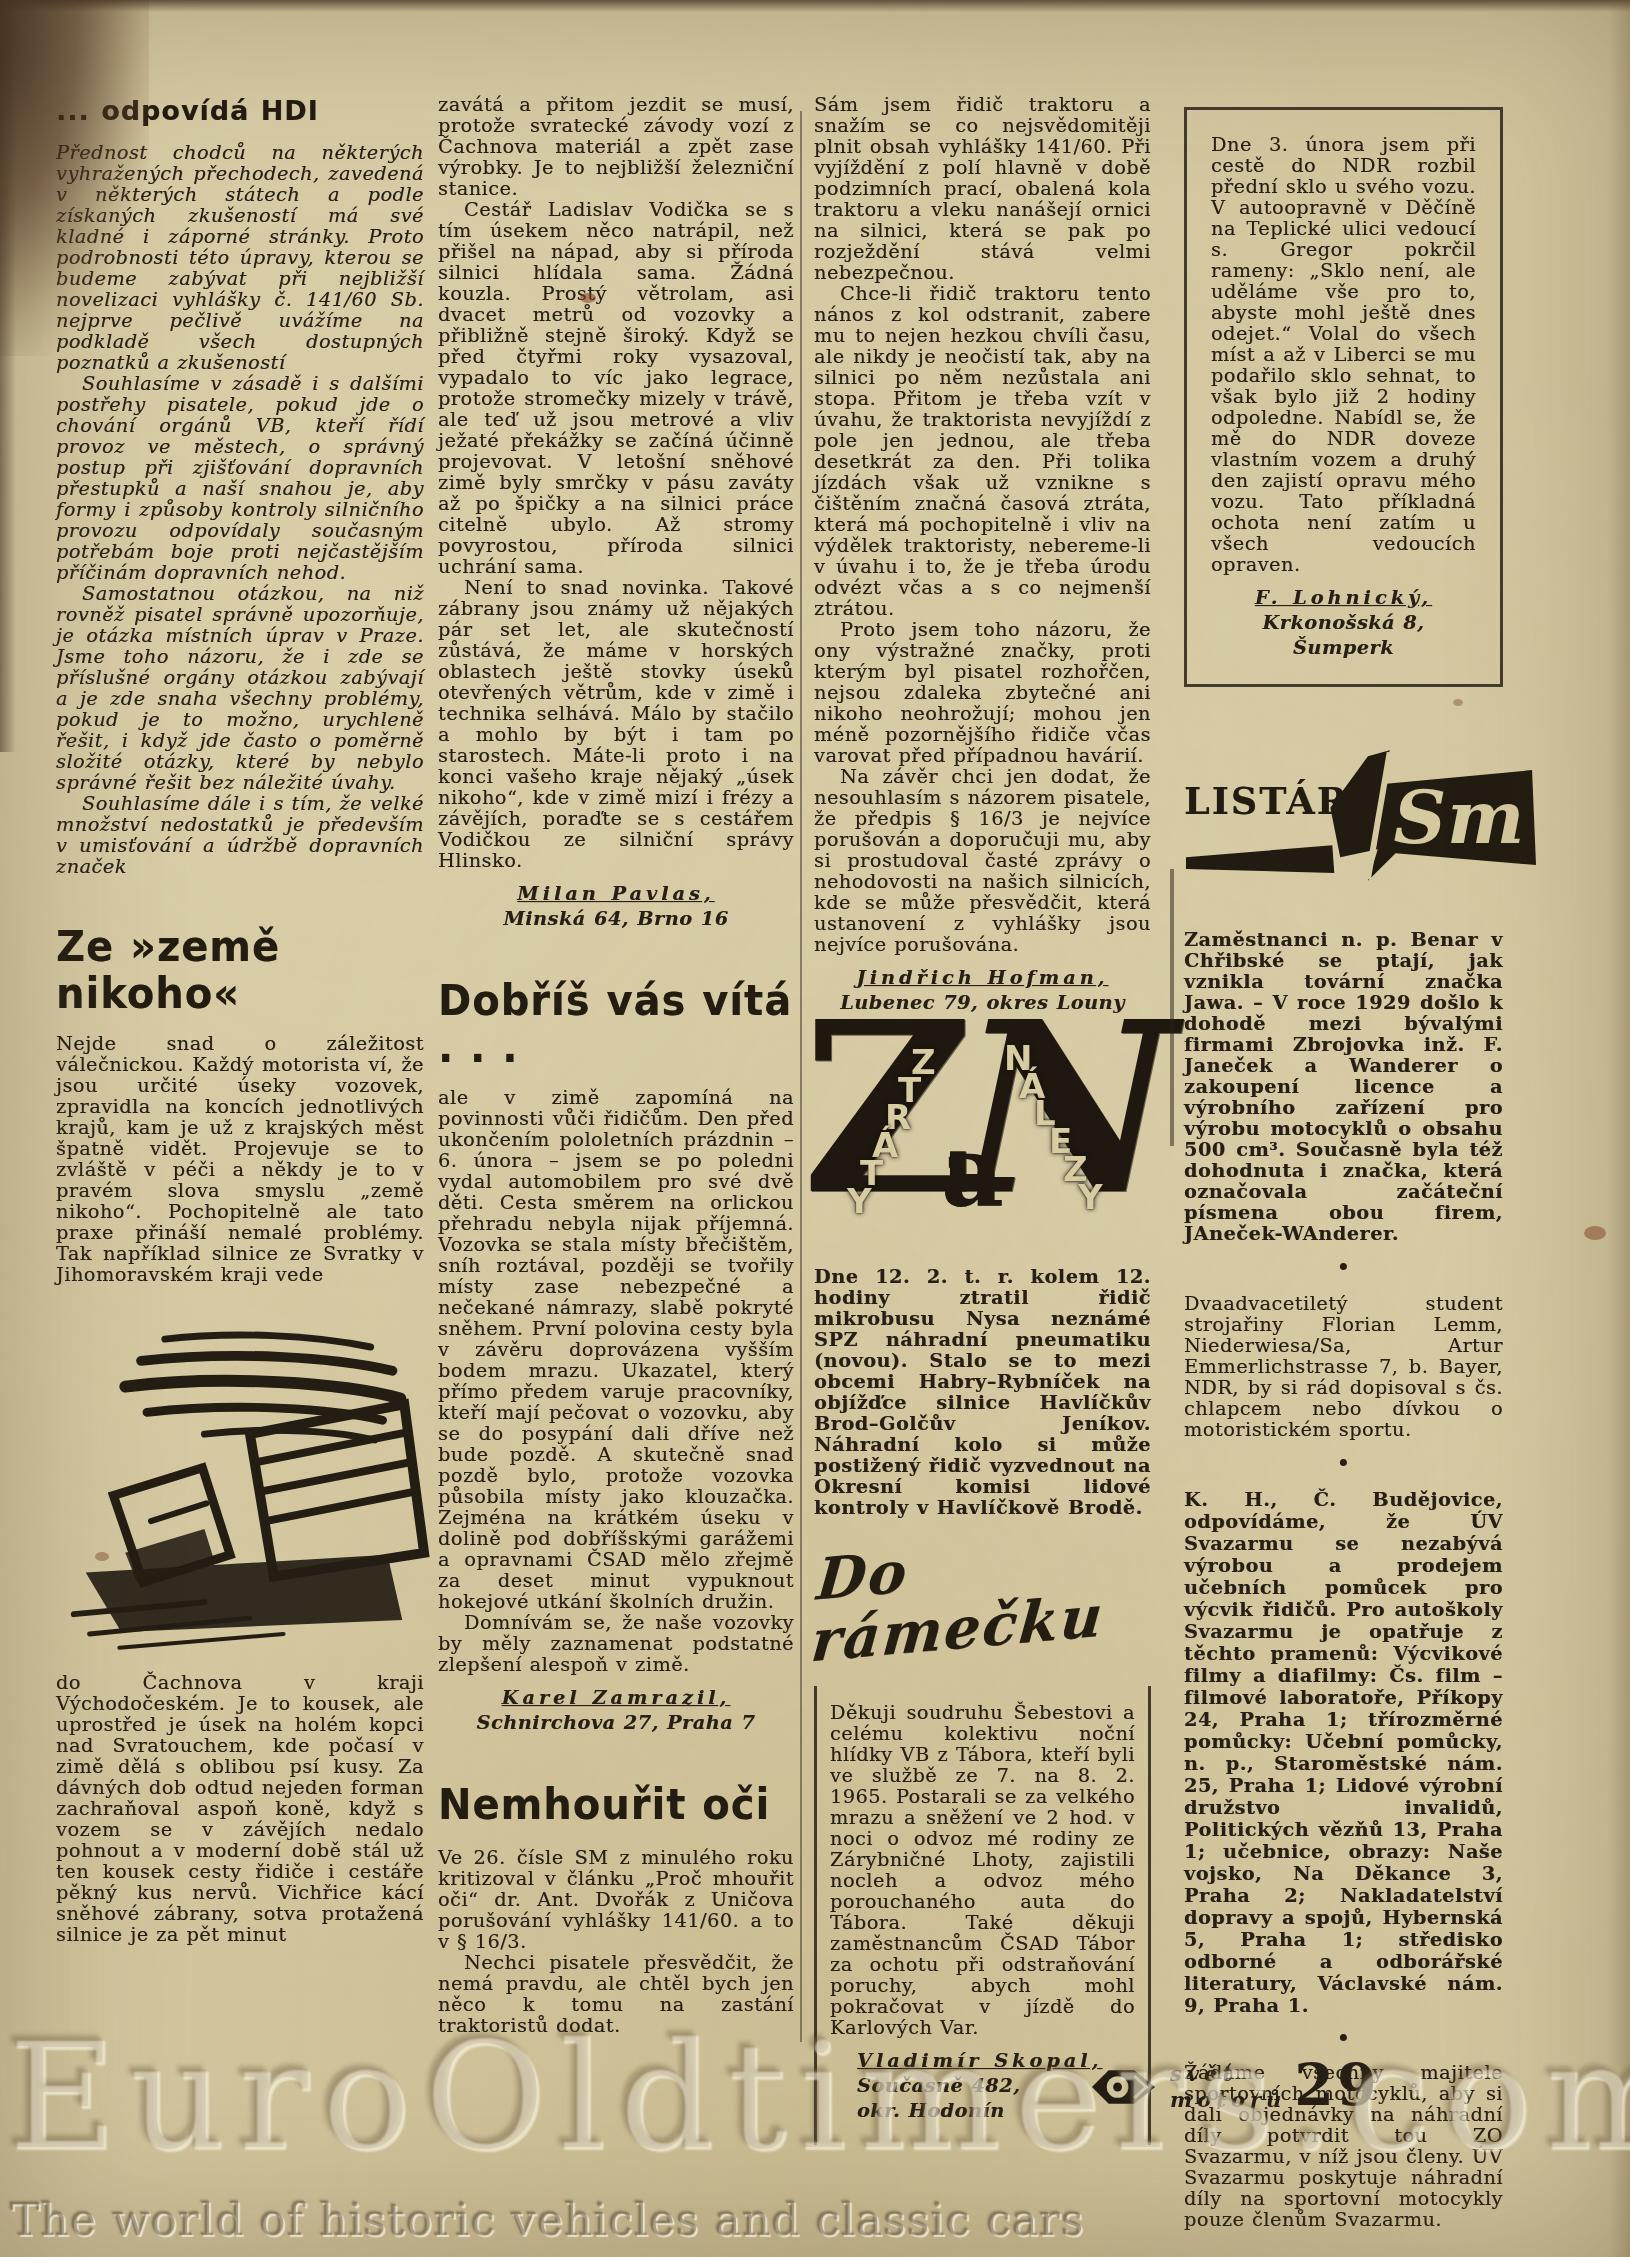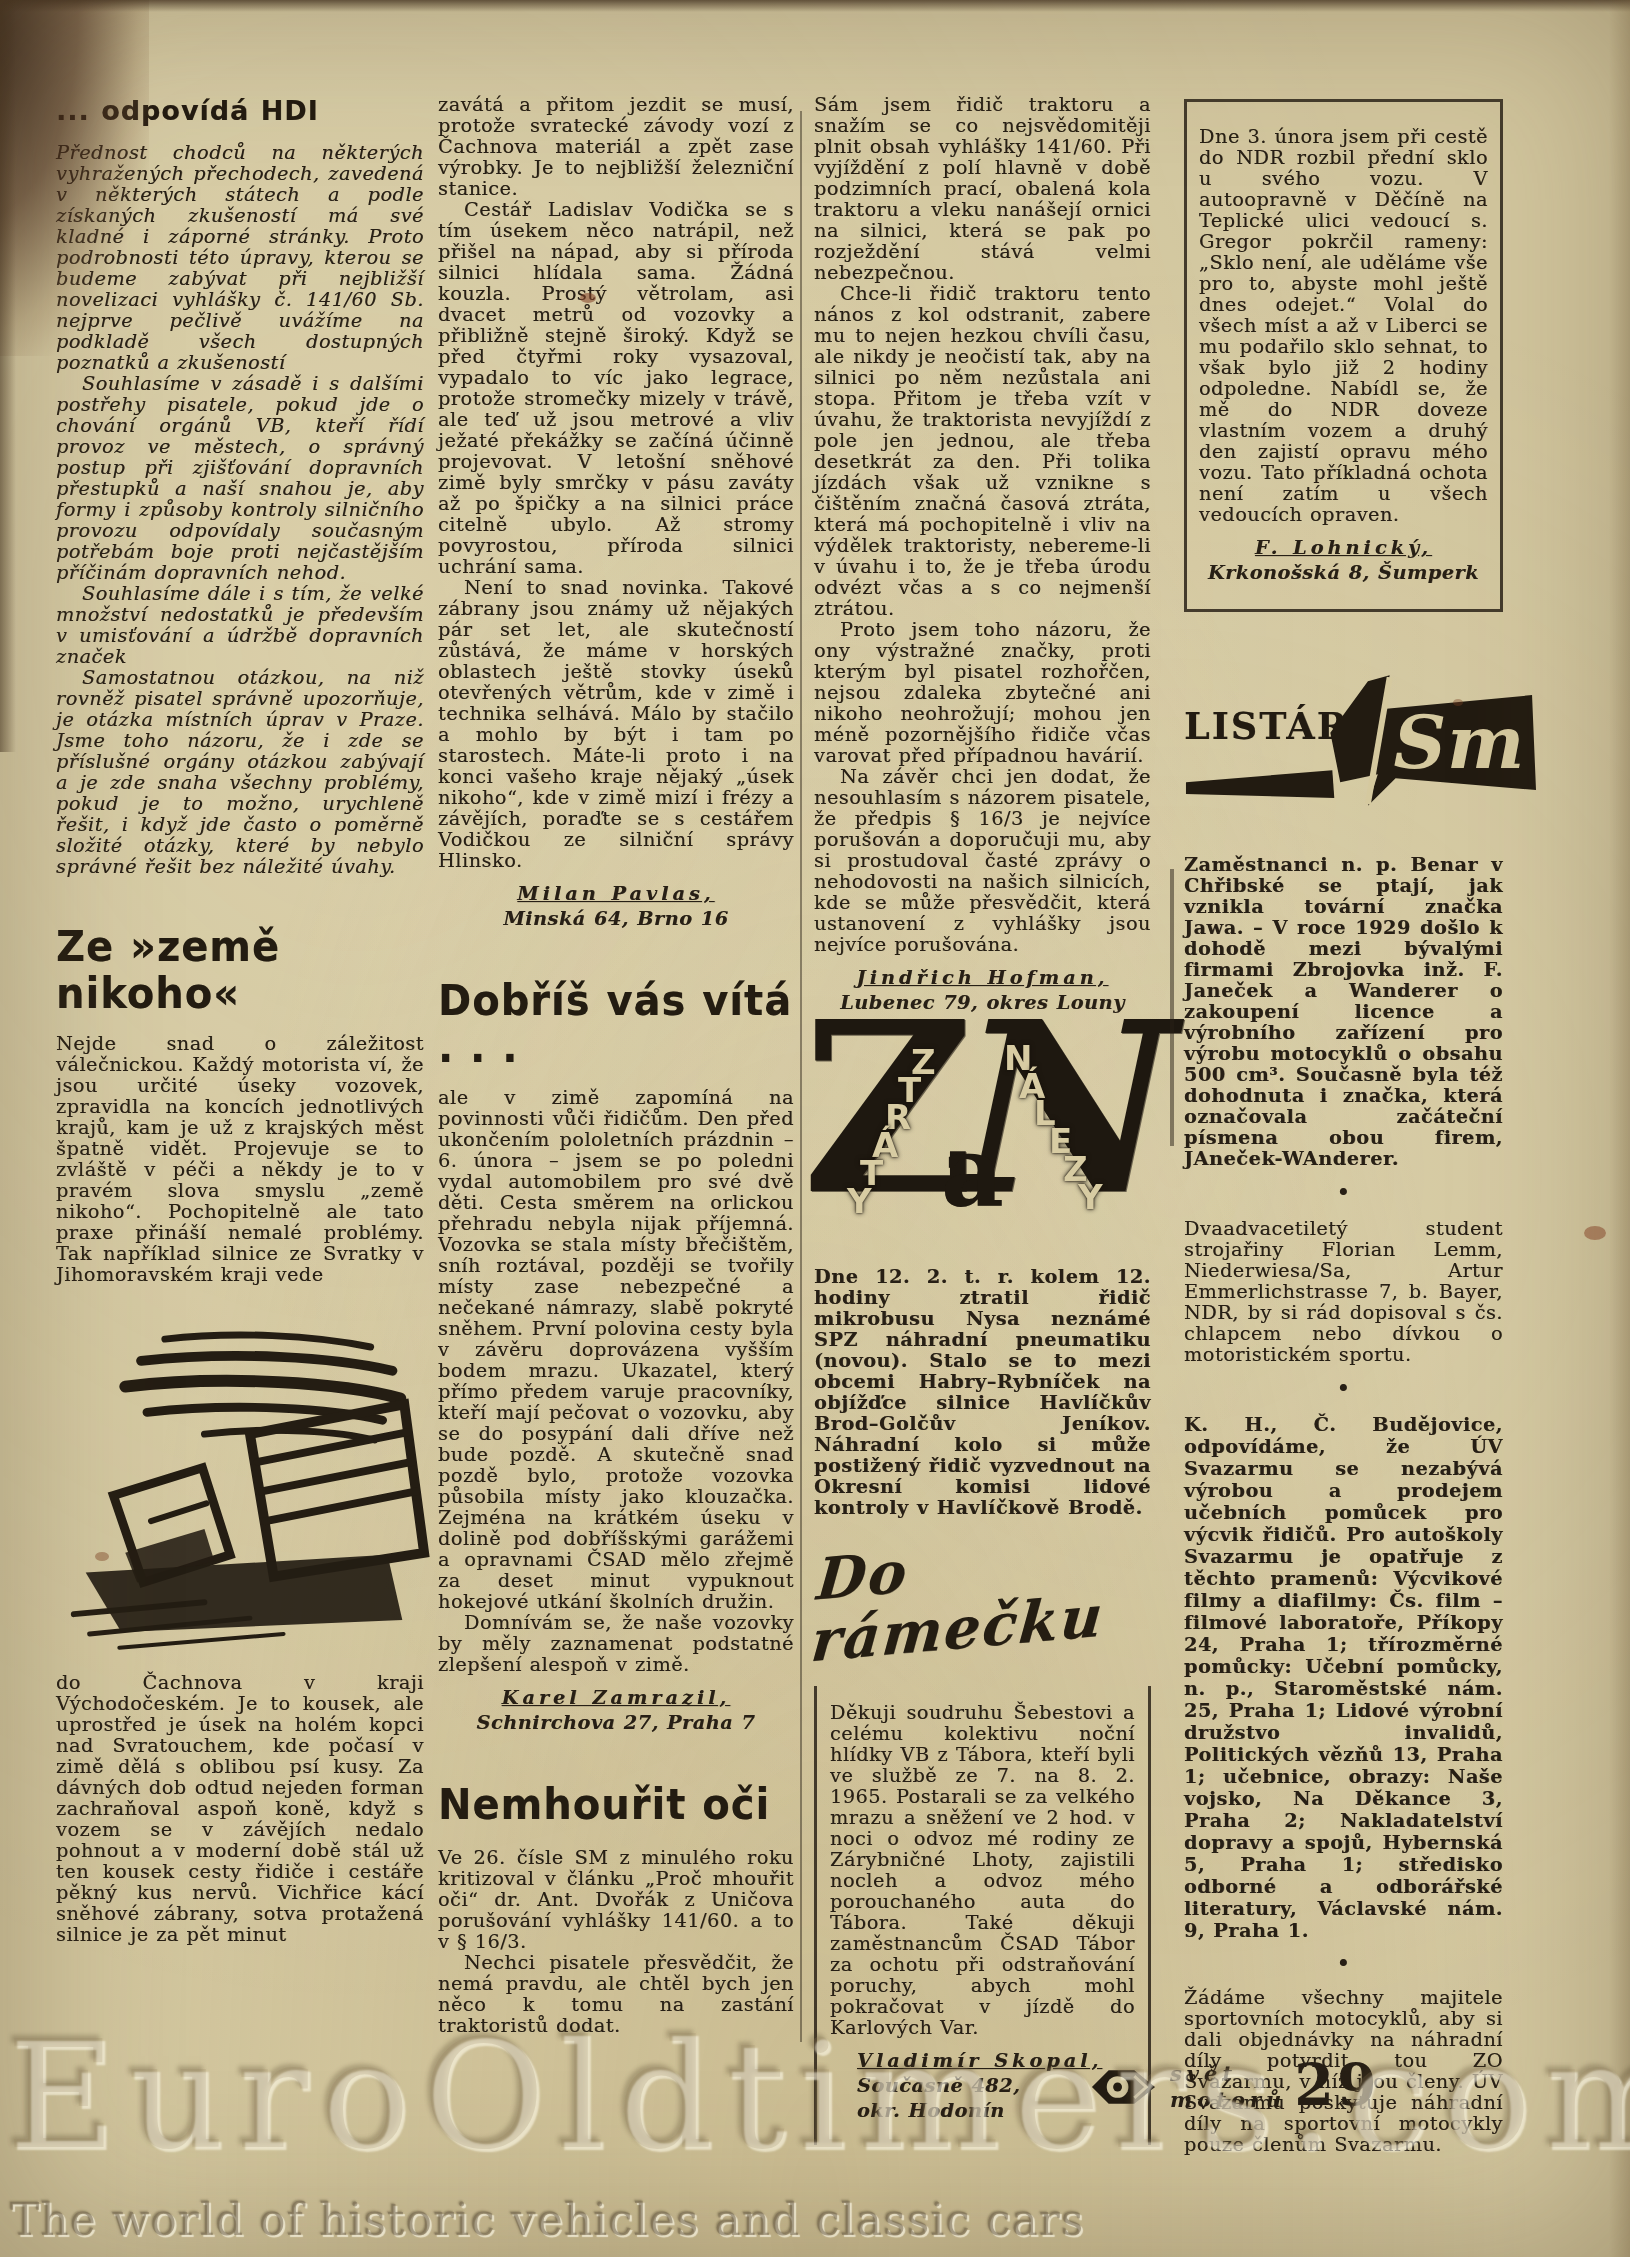--- a/index.html
+++ b/index.html
@@ -46,21 +46,21 @@
          text-align:left;transform:scaleY(1.06);transform-origin:left top;}
   .h-script{font-family:"DejaVu Serif","Liberation Serif",serif;font-style:italic;font-weight:700;
             font-size:57px;line-height:61px;margin:30px 0 14px 6px;letter-spacing:2px;color:#241d12;
             transform:rotate(-5deg) skewX(-10deg);transform-origin:left top;text-align:left;}
 
   .sig{margin:10px 0 8px;text-align:center;font-style:italic;font-weight:700;text-indent:0;line-height:25px;}
   .sig .sig-name{letter-spacing:4px;text-decoration:underline;}
   .sig-left{text-align:left;padding-left:27px;}
 
   
-  .letterbox{border:3px solid rgba(42,34,24,.85);padding:24px 12px 16px;margin:12px 0 63px;}
+  .letterbox{border:3px solid rgba(42,34,24,.85);padding:24px 24px 16px;margin:20px 0 63px;}
   .rulebox{border-left:3px solid rgba(42,34,24,.85);border-right:3px solid rgba(42,34,24,.85);
            padding:16px 13px 14px;margin:16px 0 0;}
 
   
   .vrule{position:absolute;width:2px;background:rgba(48,40,28,.48);z-index:1;}
   #vrule-c2c3{left:800px;top:111px;height:1931px;}
   #vrule-c3c4{left:1170px;top:869px;height:277px;width:4px;background:rgba(40,32,22,.5);}
 
   
   .zan{position:relative;height:203px;margin:28px 0 20px;overflow:visible;}
@@ -107,22 +107,22 @@
 <div class="stain stain3"></div>
 <div class="stain stain4"></div>
 
 <div class="vrule" id="vrule-c2c3"></div>
 <div class="vrule" id="vrule-c3c4"></div>
 
 <section class="col" id="col1">
   <h2 class="h-small">... odpovídá HDI</h2>
   <p class="it noind">Přednost chodců na některých vyhražených přechodech, zavedená v některých státech a podle získaných zkušeností má své kladné i záporné stránky. Proto podrobnosti této úpravy, kterou se budeme zabývat při nejbližší novelizaci vyhlášky č. 141/60 Sb. nejprve pečlivě uvážíme na podkladě všech dostupných poznatků a zkušeností</p>
   <p class="it">Souhlasíme v zásadě i s dalšími postřehy pisatele, pokud jde o chování orgánů VB, kteří řídí provoz ve městech, o správný postup při zjišťování dopravních přestupků a naší snahou je, aby formy i způsoby kontroly silničního provozu odpovídaly současným potřebám boje proti nejčastějším příčinám dopravních nehod.</p>
+  <p class="it">Samostatnou otázkou, na niž rovněž pisatel správně upozorňuje, je otázka místních úprav v Praze. Jsme toho názoru, že i zde se příslušné orgány otázkou zabývají a je zde snaha všechny problémy, pokud je to možno, urychleně řešit, i když jde často o poměrně složité otázky, které by nebylo správné řešit bez náležité úvahy.</p>
   <p class="it">Souhlasíme dále i s tím, že velké množství nedostatků je především v umisťování a údržbě dopravních značek</p>
-  <p class="it">Samostatnou otázkou, na niž rovněž pisatel správně upozorňuje, je otázka místních úprav v Praze. Jsme toho názoru, že i zde se příslušné orgány otázkou zabývají a je zde snaha všechny problémy, pokud je to možno, urychleně řešit, i když jde často o poměrně složité otázky, které by nebylo správné řešit bez náležité úvahy.</p>
 
   <h2 class="h-big">Ze »země nikoho«</h2>
   <p class="noind">Nejde snad o záležitost válečnickou. Každý motorista ví, že jsou určité úseky vozovek, zpravidla na koncích jednotlivých krajů, kam je už z krajských měst špatně vidět. Projevuje se to zvláště v péči a někdy je to v pravém slova smyslu „země nikoho“. Pochopitelně ale tato praxe přináší nemalé problémy. Tak například silnice ze Svratky v Jihomoravském kraji vede</p>
 
   <svg class="illu" width="376" height="337" viewBox="0 0 380 340">
     <g stroke="#241d13" stroke-linecap="round" fill="none">
       <path d="M110,20 C180,12 260,16 318,28" stroke-width="7"></path>
       <path d="M86,42 C180,32 280,38 340,52" stroke-width="10"></path>
       <path d="M70,68 C170,56 290,64 348,80" stroke-width="12"></path>
       <path d="M92,94 C180,84 280,90 330,102" stroke-width="9"></path>

